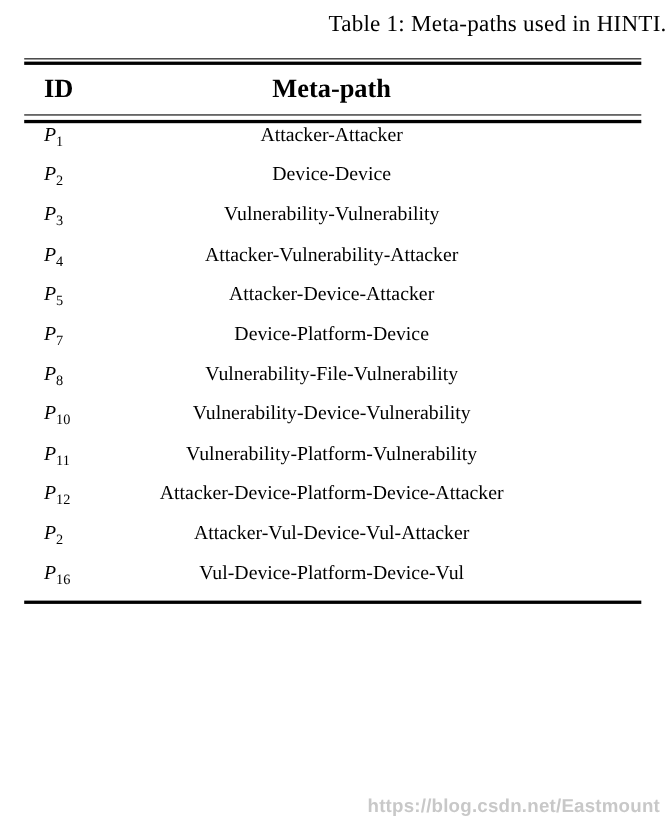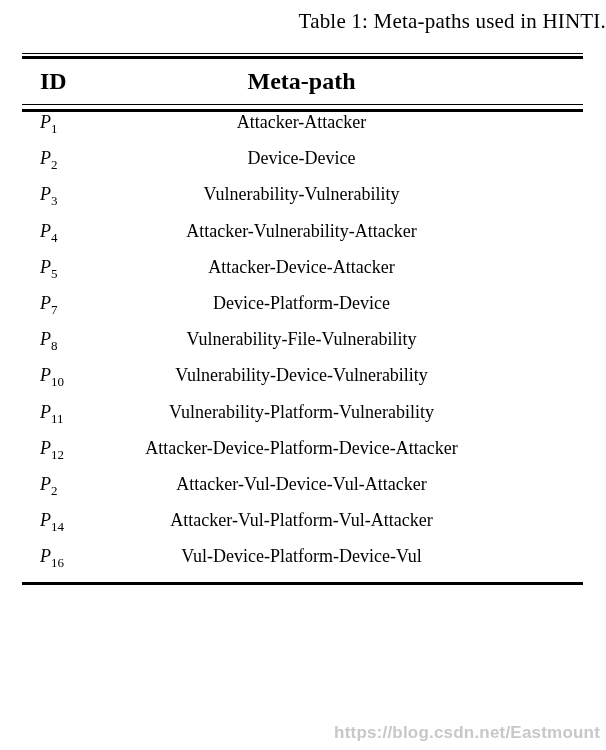--- a/index.html
+++ b/index.html
@@ -150,24 +150,20 @@
   <div class="body-row">
     <div class="id-col"><span class="id-p">P</span><sub class="id-sub">12</sub></div>
     <div class="path-col">Attacker-Device-Platform-Device-Attacker</div>
   </div>
 
   <div class="body-row">
     <div class="id-col"><span class="id-p">P</span><sub class="id-sub">2</sub></div>
     <div class="path-col">Attacker-Vul-Device-Vul-Attacker</div>
   </div>
 
-  <div class="body-row">
-    <div class="id-col"><span class="id-p">P</span><sub class="id-sub">14</sub></div>
-    <div class="path-col">Attacker-Vul-Platform-Vul-Attacker</div>
-  </div>
 
 
   <div class="body-row">
     <div class="id-col"><span class="id-p">P</span><sub class="id-sub">16</sub></div>
     <div class="path-col">Vul-Device-Platform-Device-Vul</div>
   </div>
 
 </div>
 
   <div class="rule thick"></div>

